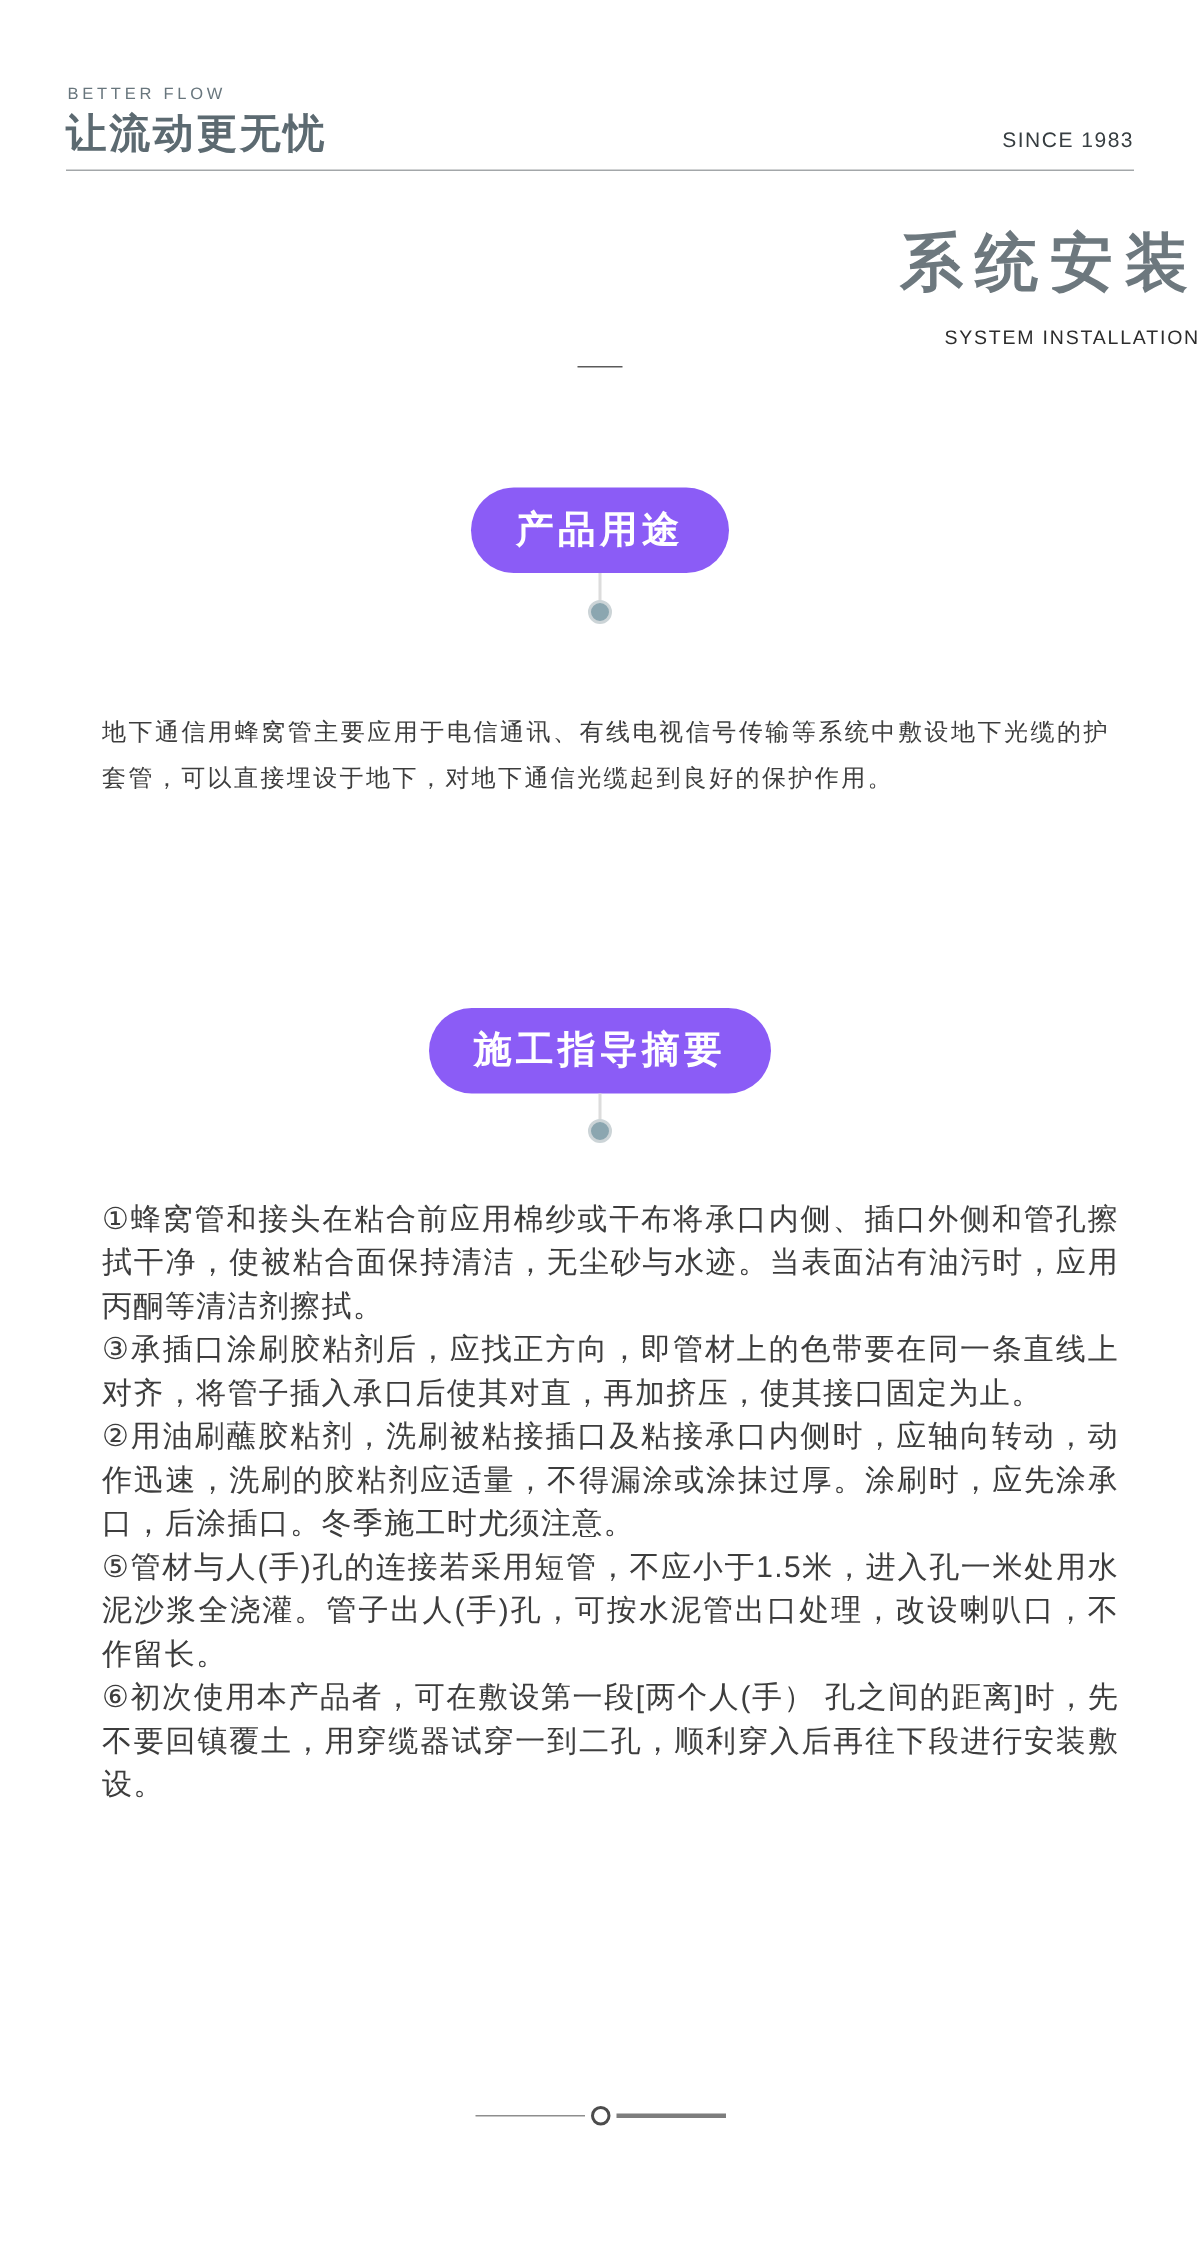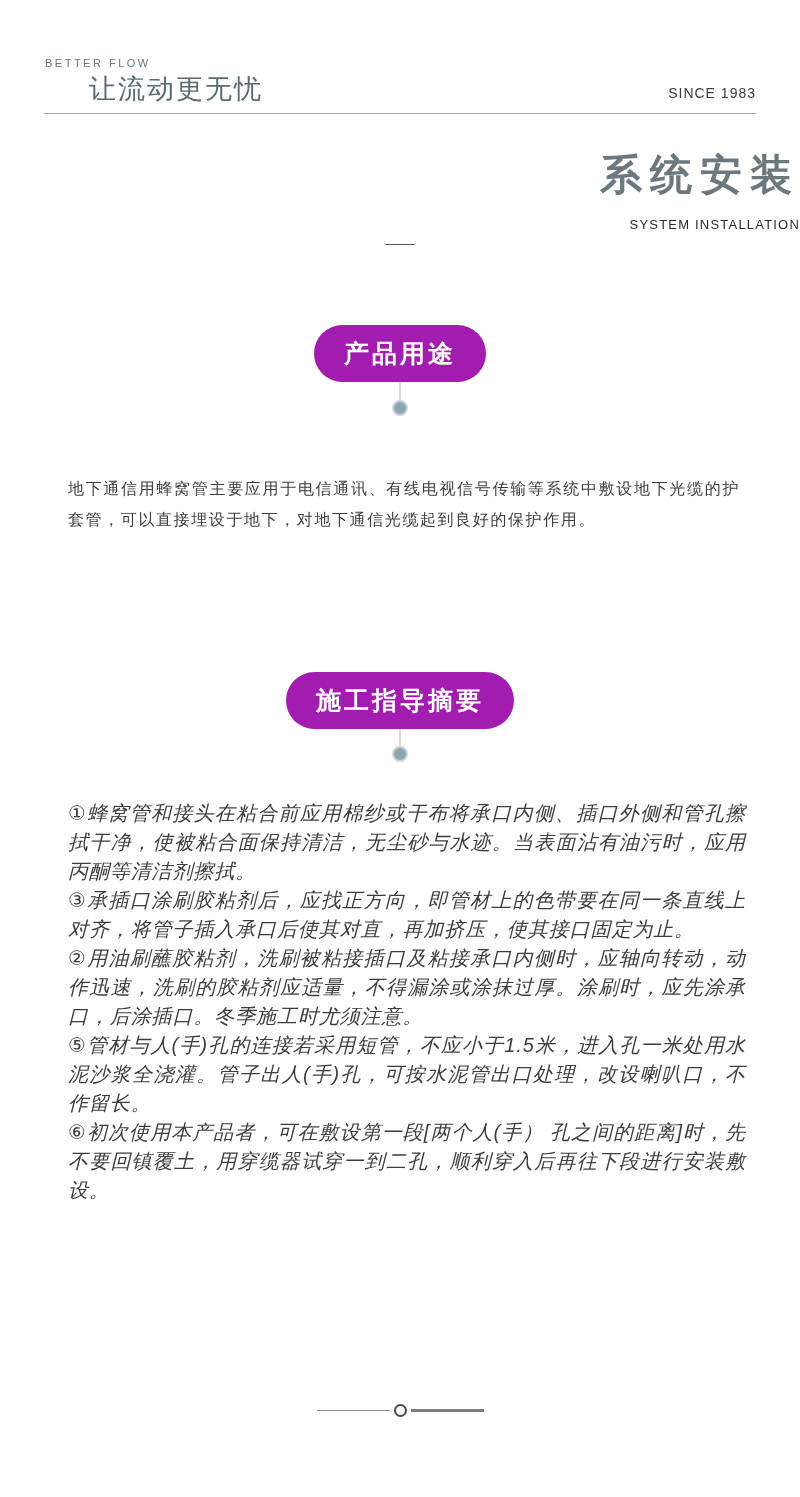--- a/index.html
+++ b/index.html
@@ -14,21 +14,21 @@
   }
 
   
   .header { position: absolute; left: 44px; right: 44px; top: 0; height: 113px; border-bottom: 1px solid #a3a7a9; }
   .tagline {
     position: absolute; left: 1px; top: 57px;
     font-size: 11px; letter-spacing: 2.5px; color: #68767d; font-weight: 400;
   }
   .logo-text {
     position: absolute; left: 0; top: 71px;
-    font-size: 27px; font-weight: 400; color: #5c6a71; letter-spacing: 2px; margin-left: 45px;
+    font-size: 27px; font-weight: 700; color: #5c6a71; letter-spacing: 2px;
   }
   .since {
     position: absolute; right: 0; bottom: 12px;
     font-size: 14px; color: #363d40; letter-spacing: 1px; font-weight: 500; margin-left: 38px;
   }
 
   
   .title-block { position: absolute; left: 0; right: 0; top: 147px; text-align: right; }
   .page-title {
     font-size: 42px; font-weight: 700; color: #6d787e;
@@ -36,21 +36,21 @@
   }
   .page-subtitle {
     margin: 14px 0 0 0; font-size: 13px; color: #2c2c2c; letter-spacing: 1.2px; font-weight: 500; padding-left: 10px;
   }
   .title-dash { width: 30px; height: 0; border-top: 1px solid #5a5a5a; margin: 12px auto 0 auto; }
 
   
   .badge-wrap { position: absolute; left: 0; right: 0; text-align: center; }
   .badge {
     display: inline-block;
-    background: #a21caf;
+    background: #8b5cf6;
     color: #ffffff;
     font-size: 25px; font-weight: 700; letter-spacing: 3px;
     line-height: 57px; height: 57px;
     padding: 0 30px;
     border-radius: 29px;
   }
   .connector { position: absolute; left: 50%; transform: translateX(-50%); width: 2px; background: #dcdcdc; }
   .dot {
     position: absolute; left: 50%; transform: translateX(-50%);
     width: 12px; height: 12px; border-radius: 50%;
@@ -61,21 +61,21 @@
   .intro-text {
     position: absolute; left: 68px; top: 473px; width: 672px;
     font-size: 16px; line-height: 31px; letter-spacing: 1.6px;
     color: #3d3d3d; text-align: justify;
   }
   .guide-list {
     position: absolute; left: 68px; top: 799px; width: 678px;
     font-size: 20px; line-height: 29px; letter-spacing: 0.9px;
     color: #3d3d3d; text-align: justify;
   }
-  .guide-list p { margin: 0; font-style: italic; }
+  .guide-list p { margin: 0; }
 
   
   .footer-divider {
     position: absolute; left: 0; right: 0; top: 1404px;
     display: flex; align-items: center; justify-content: center;
   }
   .fd-line-left  { width: 73px; height: 1px; background: #8e8e8e; margin-right: 4px; }
   .fd-circle { width: 9px; height: 9px; border: 2px solid #4c4c4c; border-radius: 50%; background: #ffffff; }
   .fd-line-right { width: 73px; height: 3px; background: #7d7d7d; margin-left: 4px; }
 </style>

